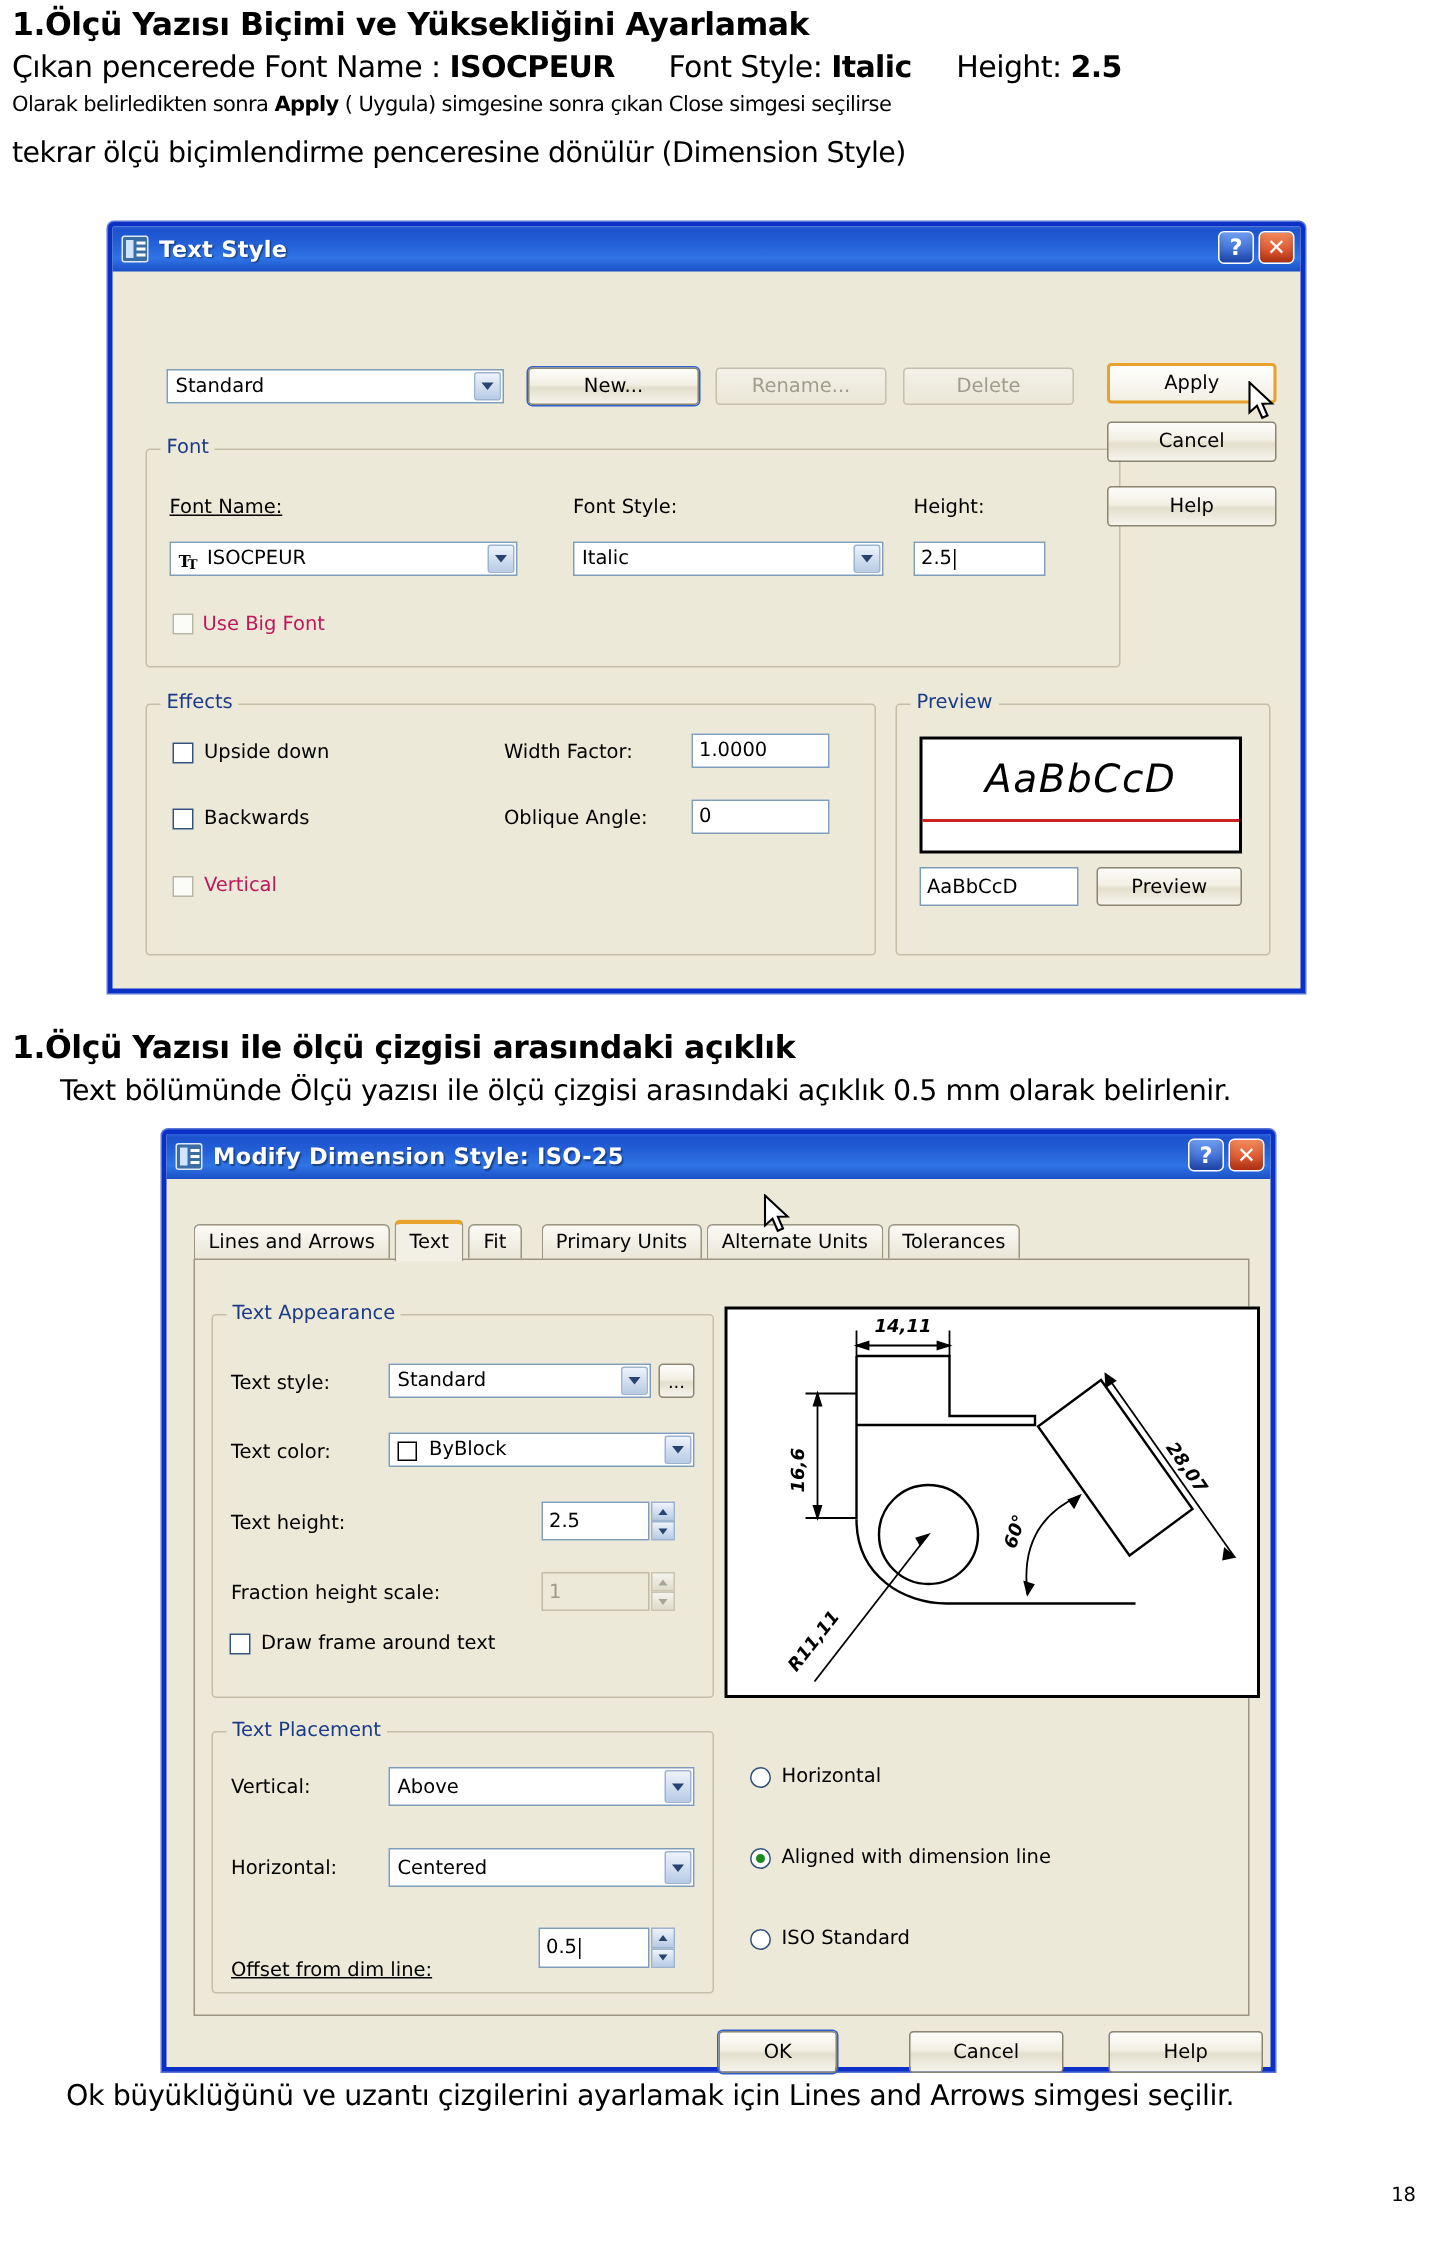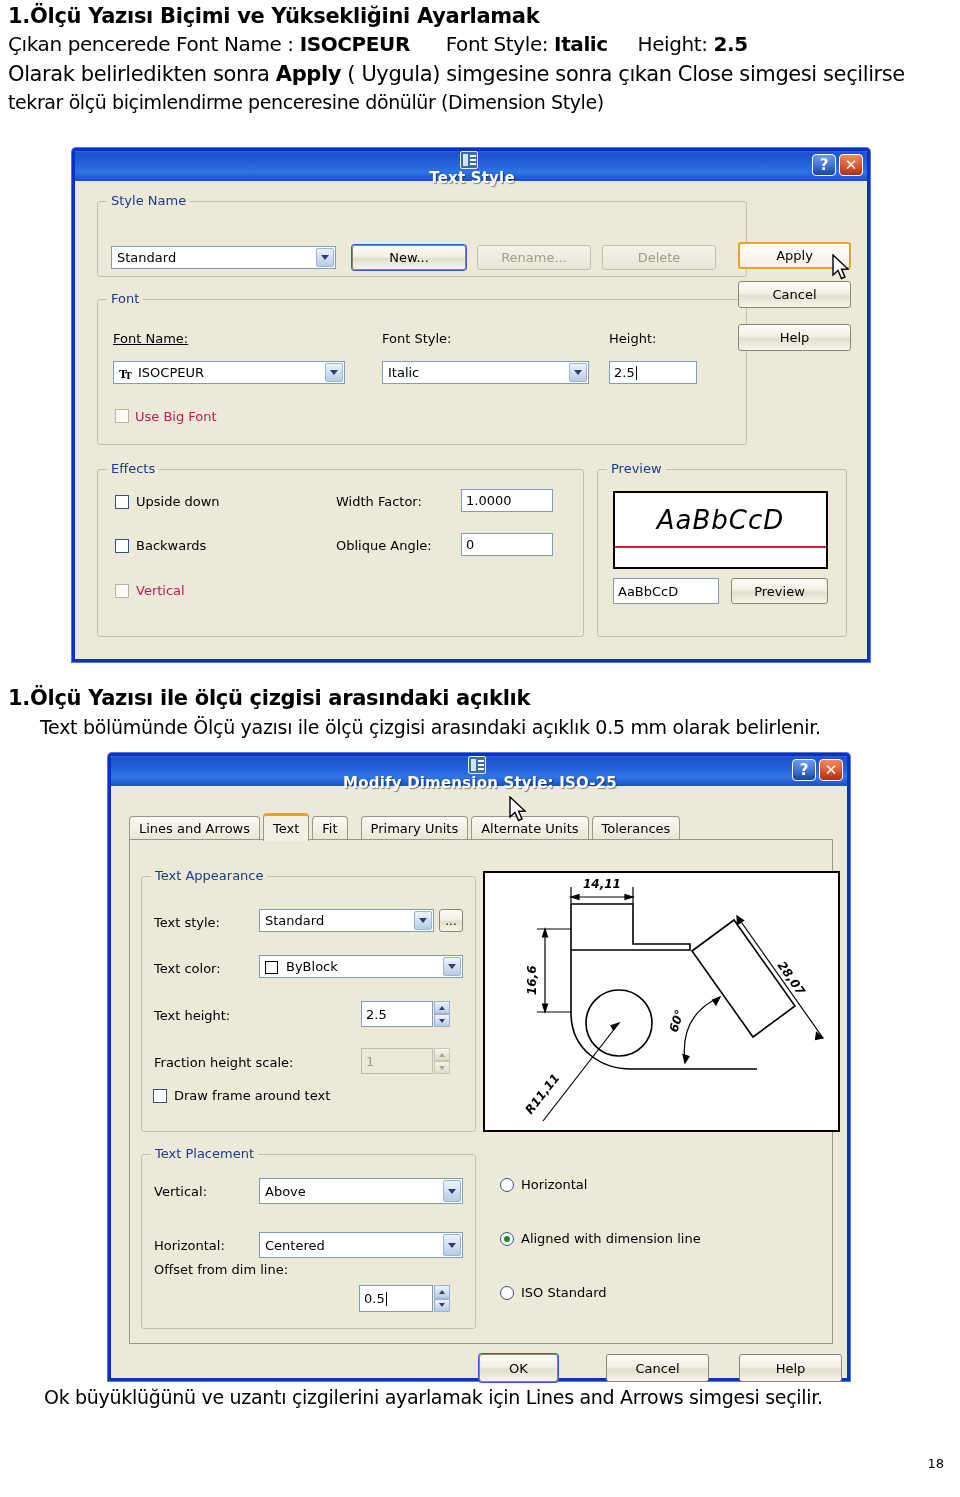--- a/index.html
+++ b/index.html
@@ -19,21 +19,21 @@
     font-family:"DejaVu Sans", sans-serif;
   }
   .doc-line {
     position:absolute; left:8px; width:944px;
     font-size:20px; letter-spacing:-0.4px;
     font-family:"DejaVu Sans", sans-serif;
     white-space:nowrap;
   }
   .doc-line b { font-weight:bold; }
   .l2 { top:32px; }
-  .l3 { top:62px; font-size:21px;}
+  .l3 { top:62px; font-size:14px;}
   .l4 { top:91px; font-size:19px;}
 
   .mid-head {
     position:absolute; left:8px; top:686px; width:944px;
     font-size:21px; font-weight:bold; letter-spacing:-0.3px;
     font-family:"DejaVu Sans", sans-serif;
   }
   .mid-line {
     position:absolute; left:40px; top:716px; width:912px;
     font-size:19px; letter-spacing:-0.3px;
@@ -56,21 +56,20 @@
     border:3px solid #0a30c8;
     border-radius:4px 4px 0 0;
     box-shadow:0 0 0 1px #5a77d4;
   }
   .titlebar {
     height:30px;
     background:linear-gradient(180deg,#2a62d8 0%,#1d52ce 8%,#2461d8 40%,#2f74e6 70%,#1b50c6 100%);
     display:flex; align-items:center; padding:0 4px 0 6px;
     border-radius:1px 1px 0 0;
     position:relative;
-    flex-direction:column;
   }
   .title-icon {
     width:18px; height:18px; margin-right:7px; flex:0 0 auto;
     background:#3a6ea5; border:1px solid #dfe9f5; border-radius:2px;
     position:relative; overflow:hidden;
   }
   .title-icon::before{
     content:""; position:absolute; left:2px; top:2px; width:5px; height:12px;
     background:#cfe4ff;
   }
@@ -246,23 +245,20 @@
     <span class="title-icon"></span>
     <span class="title-text">Text Style</span>
     <span class="title-btns">
       <span class="tbtn help">?</span>
       <span class="tbtn close">✕</span>
     </span>
   </div>
 
   <div class="dlg-body" style="height:478px;">
 
-    <div class="grp" style="left:22px; top:20px; width:650px; height:76px;">
-      <span class="grp-title">Style Name</span>
-    </div>
     <div class="combo" style="left:36px; top:65px; width:225px;">
       <span>Standard</span>
       <span class="arrow">
           <i></i>
         </span>
     </div>
     <div class="btn default" style="left:277px; top:64px; width:114px;">
       <span>New...</span>
     </div>
     <div class="btn dis" style="left:402px; top:64px; width:114px;">
@@ -516,21 +512,21 @@
     </div>
 
     <div class="lbl" style="left:43px; top:452px;">Horizontal:</div>
     <div class="combo" style="left:148px; top:446px; width:204px; height:26px;">
       <span>Centered</span>
       <span class="arrow" style="height:22px;">
           <i></i>
         </span>
     </div>
 
-    <div class="lbl" style="left:43px; top:476px;">Offset from dim line:</div>
+    <div class="lbl" style="left:43px; top:520px;text-decoration:underline;">Offset from dim line:</div>
     <div class="txtbox" style="left:248px; top:499px; width:74px; height:27px;">
       <span>0.5</span>
         <span class="caret"></span>
     </div>
     <div class="spin" style="left:323px; top:499px; height:27px;">
       <span class="up">
           <i></i>
         </span>
       <span class="down">
           <i></i>

